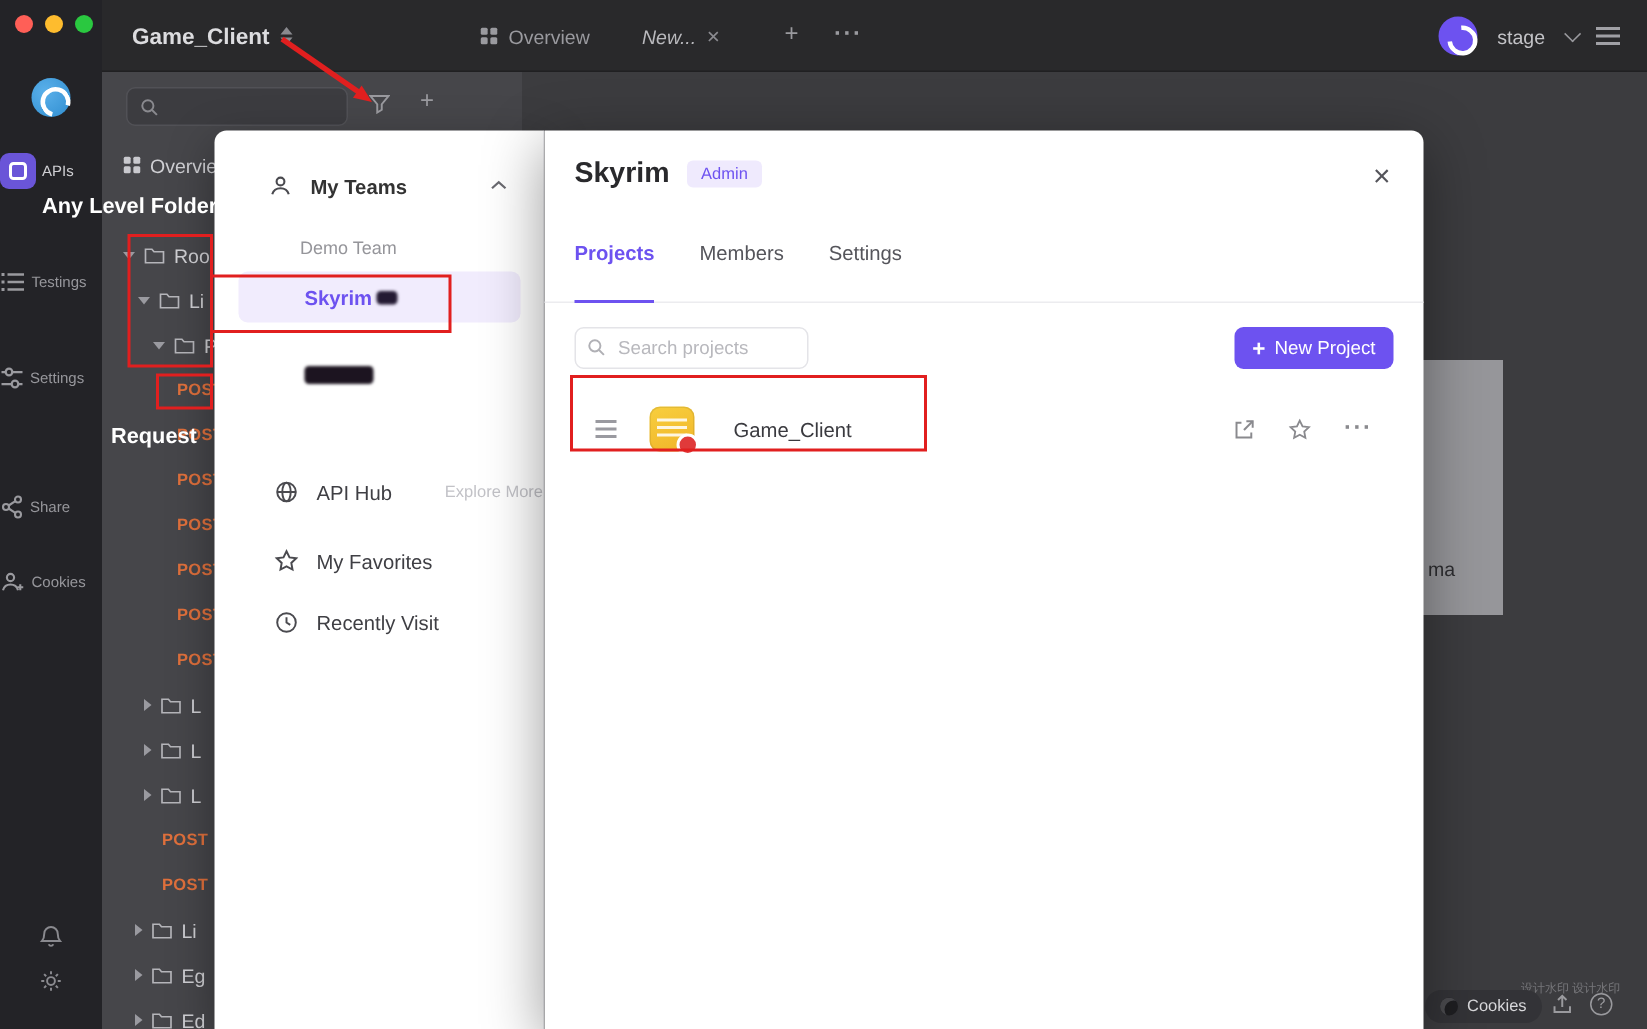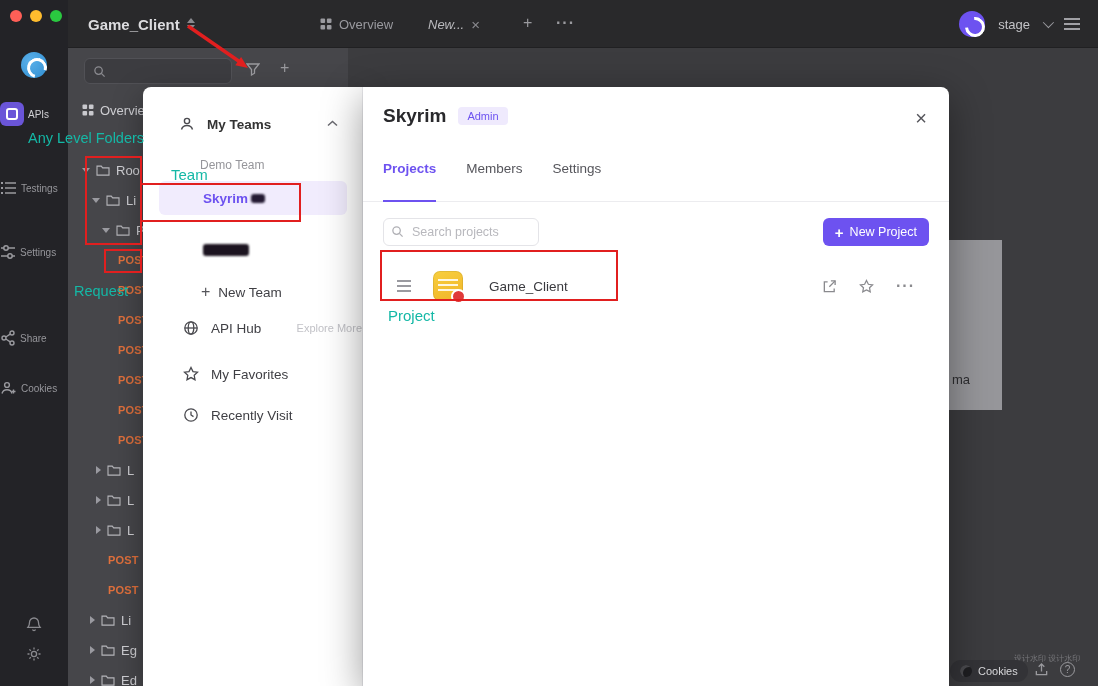--- a/index.html
+++ b/index.html
@@ -97,21 +97,21 @@
   .drag{width:14px;height:2px;background:#9a9aa0;box-shadow:0 -5px 0 #9a9aa0,0 5px 0 #9a9aa0;margin-left:14px}
   .app-icon{width:30px;height:30px;border-radius:7px;background:linear-gradient(160deg,#f8cf3e,#f0b429);position:relative;margin-left:22px;box-shadow:inset 0 0 0 1px rgba(0,0,0,.08)}
   .app-icon::before{content:"";position:absolute;left:5px;right:5px;top:8px;height:2px;background:rgba(255,255,255,.85);box-shadow:0 5px 0 rgba(255,255,255,.85),0 10px 0 rgba(255,255,255,.85)}
   .app-icon::after{content:"";position:absolute;right:-3px;bottom:-3px;width:11px;height:11px;border-radius:50%;background:#e03a3a;border:2px solid #fff}
   .p-name{margin-left:26px;font-size:13.5px;font-weight:500;color:#3a3a3f}
   .p-actions{margin-left:auto;margin-right:14px;display:flex;align-items:center;gap:22px}
   .p-actions .dots::before{color:#8a8a8e}
 
   
   .rbox{position:absolute;border:2.5px solid #e11f1f;z-index:30;pointer-events:none}
-  .rlabel{position:absolute;color:#14b8a6;font-weight:400;font-size:15px;z-index:30;white-space:nowrap}
+  .rlabel{position:absolute;color:#ffffff;font-weight:700;font-size:15px;z-index:30;white-space:nowrap}
   #arrow{position:absolute;left:168px;top:16px;z-index:30;pointer-events:none}
 </style>
 </head>
 <body>
 
 <div id="screen">
 
   <div id="main-bg"></div>
   <div id="schema-frag">
     <span>ma</span>
@@ -334,24 +334,20 @@
           <path d="M1 5.5L5.5 1.5 10 5.5" fill="none" stroke="#6a6a70" stroke-width="1.5"></path>
         </svg>
     </div>
     <div class="tp-group">Demo Team</div>
     <div class="tp-team active" style="top:94px">
       <span class="tp-team-name">Skyrim</span>
       <span class="blur-blob blob-sm"></span>
     </div>
     <div class="tp-team" style="top:146px">
       <span class="blur-blob blob-lg"></span>
-    </div>
-    <div class="tp-row" style="top:188px;padding-left:58px;gap:8px">
-      <span class="plus-dark"></span>
-      <span>New Team</span>
     </div>
     <div class="tp-row" style="top:224px">
       <svg width="16" height="16" viewBox="0 0 16 16">
           <circle cx="8" cy="8" r="6.2" fill="none" stroke="#4a4a4f" stroke-width="1.3"></circle>
           <ellipse cx="8" cy="8" rx="2.8" ry="6.2" fill="none" stroke="#4a4a4f" stroke-width="1.3"></ellipse>
           <path d="M1.8 8h12.4" stroke="#4a4a4f" stroke-width="1.3"></path>
         </svg>
       <span>API Hub</span>
       <span class="tp-right-note">Explore More</span>
     </div>

